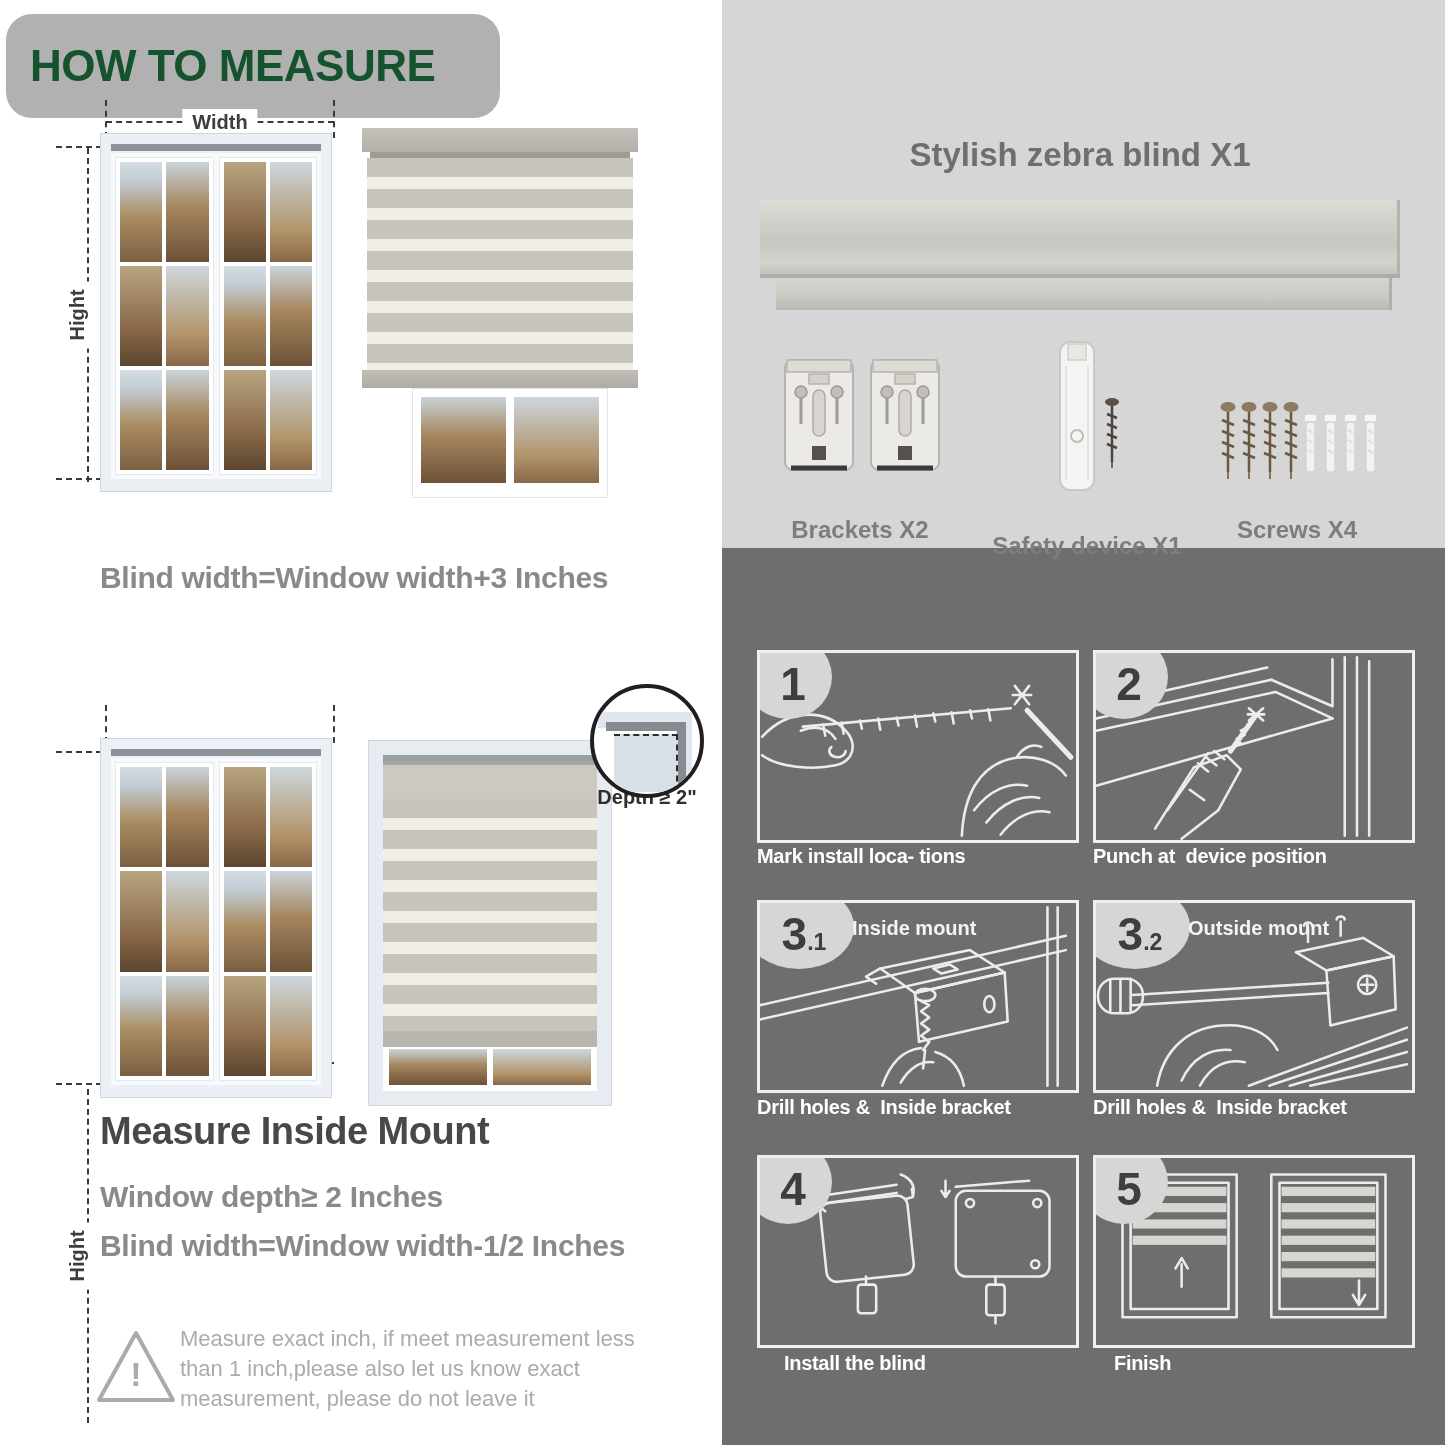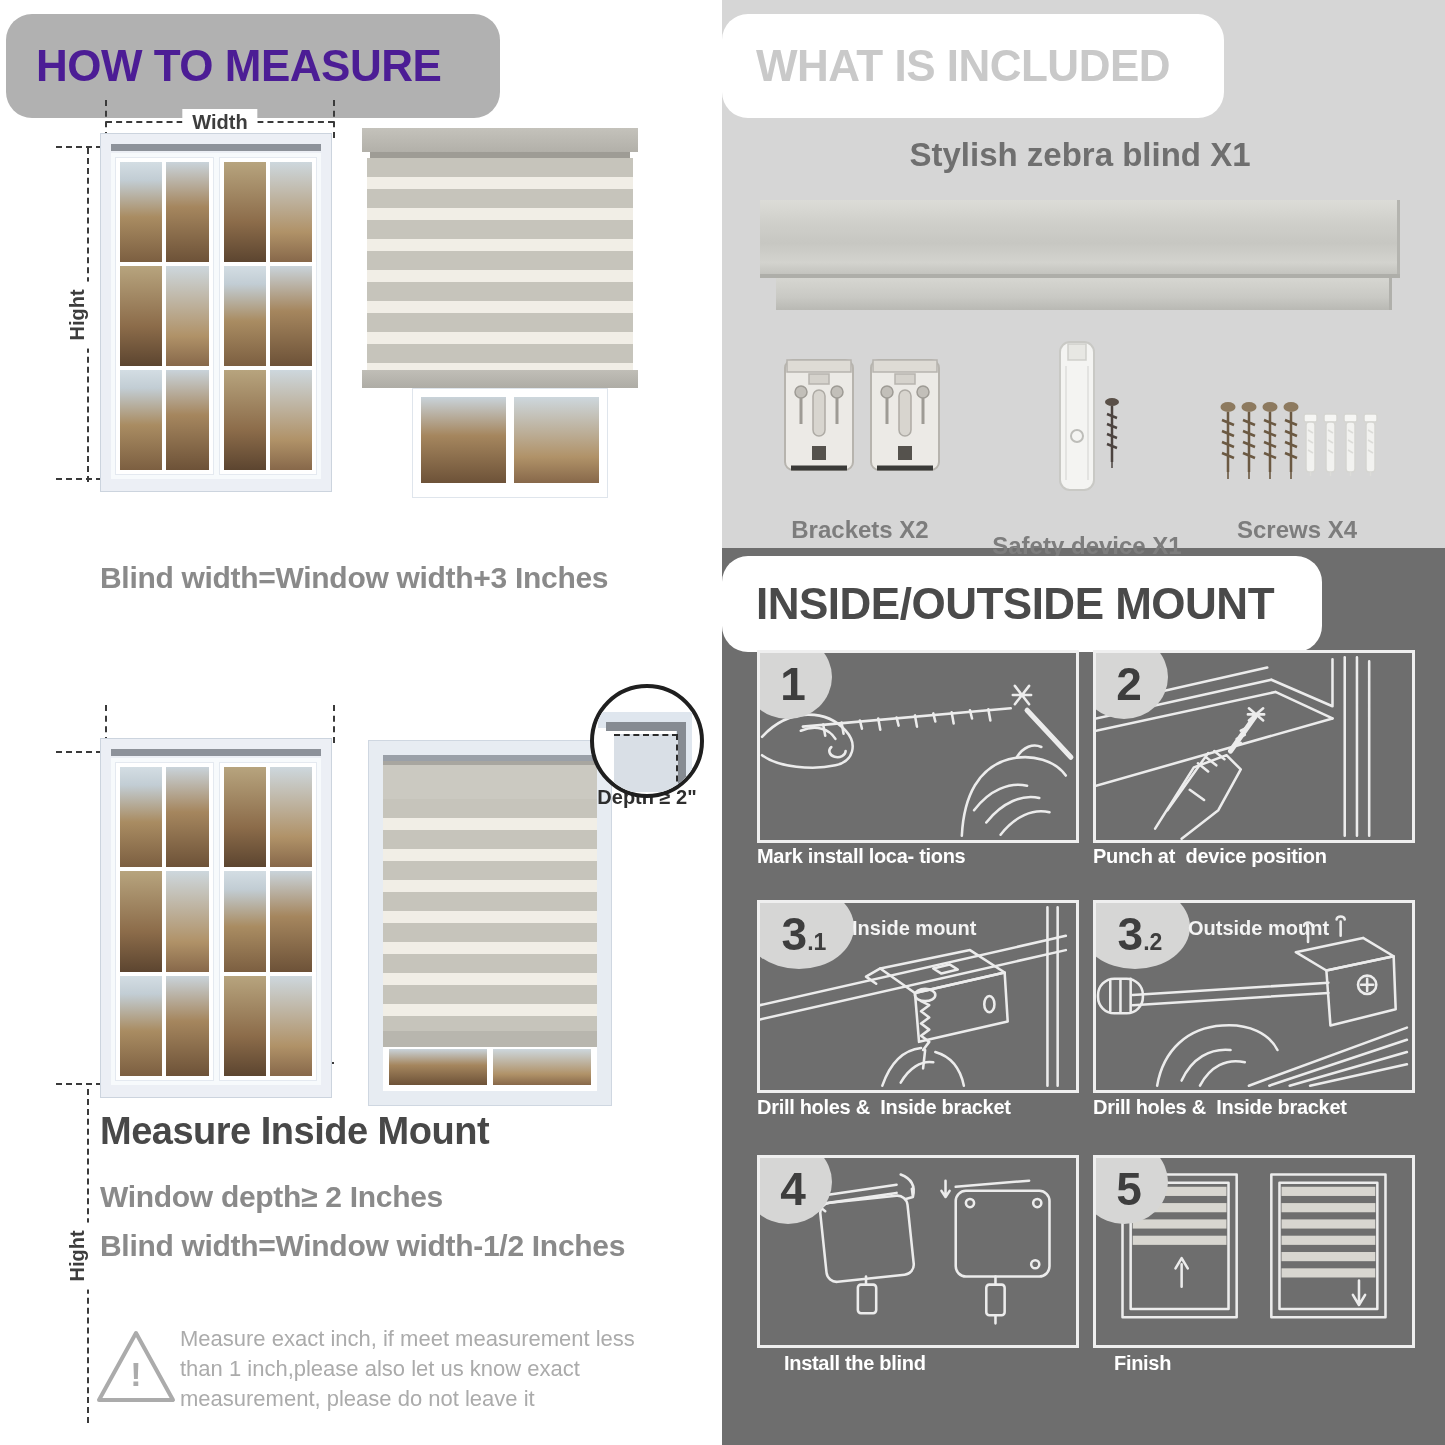--- a/index.html
+++ b/index.html
@@ -6,21 +6,21 @@
   #root{position:relative;width:1445px;height:1445px;background:#fff;overflow:hidden;
         font-family:"Liberation Sans",sans-serif;}
   .abs{position:absolute;}
 
   
   .sec-light{left:722px;top:0;width:723px;height:548px;background:#d6d6d6;}
   .sec-dark{left:722px;top:548px;width:723px;height:897px;background:#6e6e6e;}
 
   
   .hdr{display:flex;align-items:center;font-weight:700;font-size:44px;letter-spacing:-0.5px;border-radius:26px;}
-  .hdr-left{left:6px;top:14px;width:494px;height:104px;background:#b1b1b1;color:#4c1d95;padding-left:30px;box-sizing:border-box;}
+  .hdr-left{left:6px;top:14px;width:494px;height:104px;background:#b1b1b1;color:#14532d;padding-left:24px;box-sizing:border-box;}
   .hdr-right{left:722px;top:14px;width:502px;height:104px;background:#fff;color:#c9c9c9;padding-left:34px;box-sizing:border-box;}
   .hdr-mount{left:722px;top:556px;width:600px;height:96px;background:#fff;color:#4a4a4a;padding-left:34px;box-sizing:border-box;}
 
   
   .product{left:760px;top:136px;width:640px;text-align:center;font-weight:700;font-size:33px;color:#6f6f6f;}
   .rail-a{left:760px;top:200px;width:640px;height:78px;
     background:linear-gradient(180deg,#dcdcd7 0%,#cfcfca 30%,#c7c7c2 55%,#d3d3ce 80%,#bebeb9 100%);
     box-shadow:inset 0 -4px 0 #aeaea9, inset -3px 0 0 #b4b4af;}
   .rail-b{left:776px;top:278px;width:616px;height:32px;
     background:linear-gradient(180deg,#d6d6d1 0%,#c9c9c4 60%,#b9b9b4 100%);
@@ -226,23 +226,20 @@
   <div class="abs mhead" style="left:100px;top:1110px;">Measure Inside Mount</div>
   <div class="abs mline" style="left:100px;top:1180px;">Window depth≥ 2 Inches</div>
   <div class="abs mline" style="left:100px;top:1229px;">Blind width=Window width-1/2 Inches</div>
 
   <svg class="abs" style="left:94px;top:1328px;" width="84" height="78" viewBox="0 0 84 78">
     <path d="M42,5 L79,72 L5,72 Z" fill="none" stroke="#ababab" stroke-width="4" stroke-linejoin="round"></path>
   </svg>
   <div class="warnglyph">!</div>
   <div class="abs warntext" style="left:180px;top:1324px;width:470px;">Measure exact inch, if meet measurement less than 1 inch,please also let us know exact measurement, please do not leave it</div>
 
-  <div class="abs hdr hdr-right">
-    <span>WHAT IS INCLUDED</span>
-  </div>
 
   <div class="abs product">Stylish zebra blind X1</div>
   <div class="abs rail-a"></div>
   <div class="abs rail-b"></div>
 
   <div class="abs itemrow" style="left:781px;top:354px;">
     <svg class="itm" width="76" height="126" viewBox="0 0 76 126">
       <rect x="4" y="6" width="68" height="110" rx="8" fill="#eceae6" stroke="#b7b4ae" stroke-width="2"></rect>
       <rect x="6" y="6" width="64" height="12" fill="#dedbd5" stroke="#b7b4ae" stroke-width="1.5"></rect>
       <rect x="28" y="20" width="20" height="10" fill="#d5d2cc" stroke="#b7b4ae" stroke-width="1.5"></rect>
@@ -322,23 +319,20 @@
         <rect x="2" y="2" width="13" height="8" rx="2" fill="#f6f6f4" stroke="#d5d5d1" stroke-width="1.5"></rect>
         <rect x="4" y="10" width="9" height="50" rx="3" fill="#f2f2f0" stroke="#d5d5d1" stroke-width="1.5"></rect>
         <path d="M6,18 l5,3 M6,28 l5,3 M6,38 l5,3 M8.5,60 l0,4" stroke="#dcdcd8" stroke-width="1.5" fill="none"></path>
       </svg>
   </div>
 
   <div class="abs itemlabel" style="left:770px;top:516px;width:180px;">Brackets X2</div>
   <div class="abs itemlabel" style="left:962px;top:532px;width:250px;">Safety device X1</div>
   <div class="abs itemlabel" style="left:1202px;top:516px;width:190px;">Screws X4</div>
 
-  <div class="abs hdr hdr-mount">
-    <span>INSIDE/OUTSIDE MOUNT</span>
-  </div>
 
   <div class="panel" style="left:757px;top:650px;">
     <div class="badge">
       <span class="n">1</span>
     </div>
     <svg class="art" viewBox="0 0 310 175">
       <path d="M42,68 L246,50"></path>
       <path d="M62,66 l2,11 M80,64 l2,11 M98,62 l2,8 M116,60 l2,11 M134,59 l2,8 M152,57 l2,11 M170,55 l2,8 M188,54 l2,11 M206,52 l2,8 M224,51 l2,11"></path>
       <path d="M250,28 L264,46 M264,28 L250,46 M248,37 L266,37"></path>
       <path class="thick" d="M262,52 L305,98"></path>

